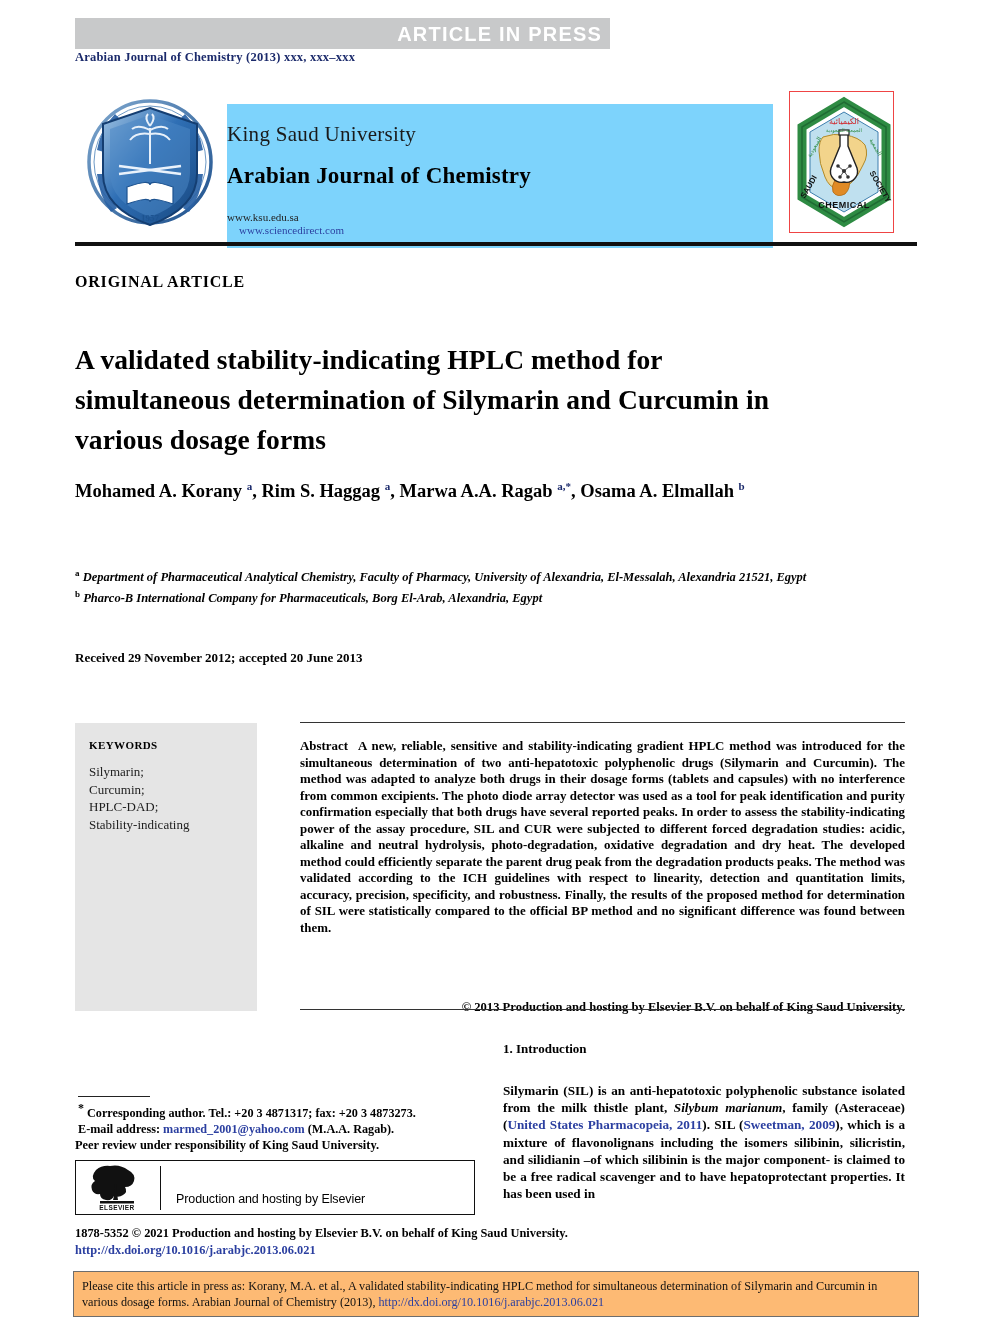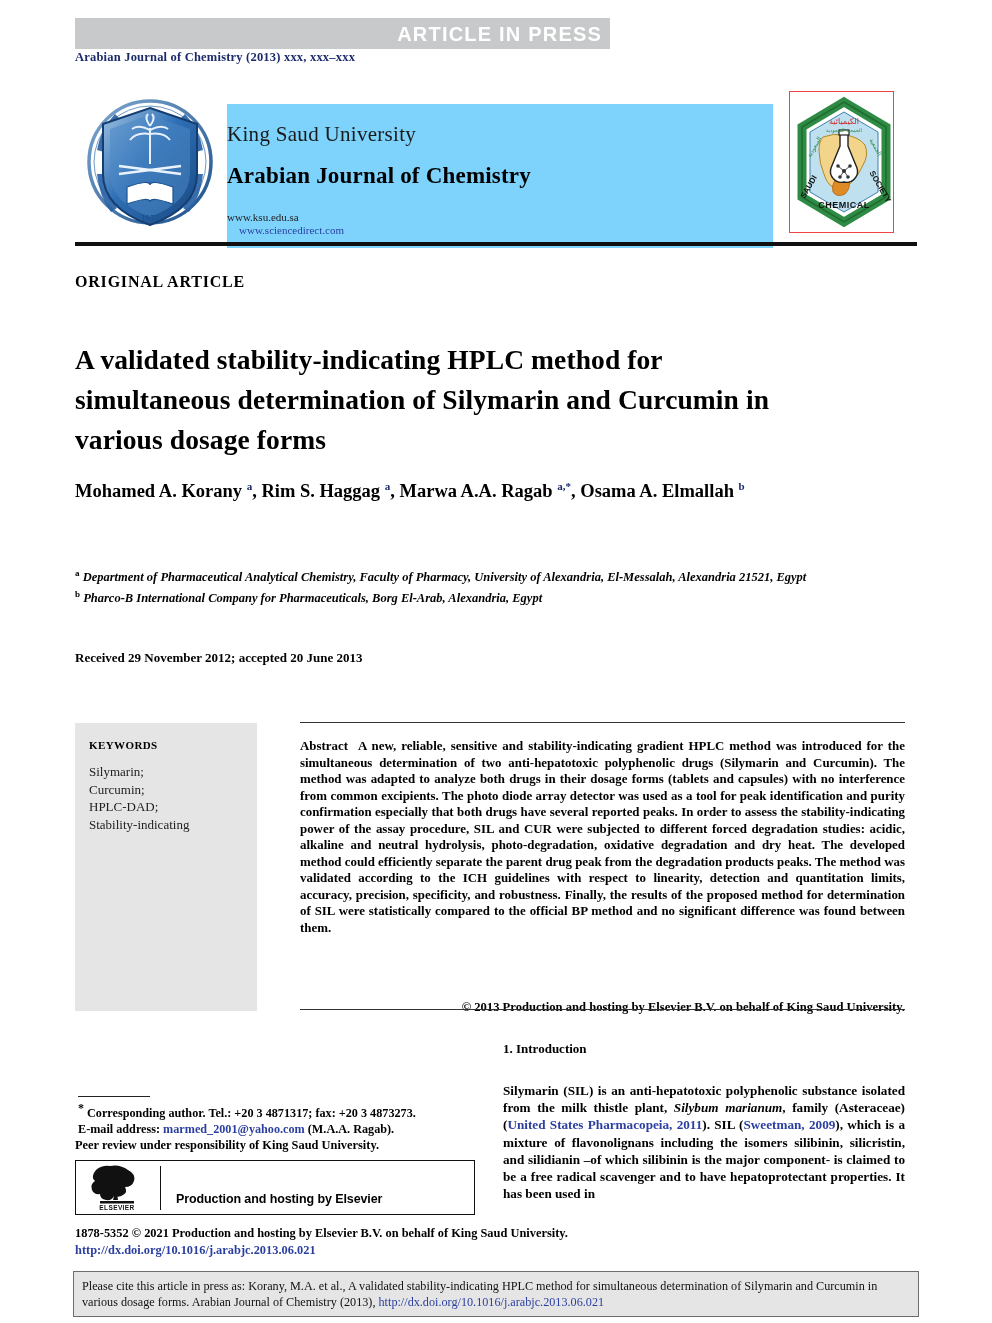--- a/index.html
+++ b/index.html
@@ -303,21 +303,21 @@
     top: 5px;
     width: 1px;
     height: 44px;
     background: #111;
   }
   .elsevier-text {
     position: absolute;
     left: 100px;
     top: 31px;
     font-family: "Liberation Sans", sans-serif;
-    font-weight: bold;
+    font-weight: normal;
     font-size: 12.5px;
     letter-spacing: -0.1px;
   }
 
   
   .issn-line {
     position: absolute;
     left: 75px;
     top: 1226px;
     font-size: 12.4px;
@@ -354,21 +354,21 @@
   .intro-body .sp { font-style: italic; }
 
   
   .cite-box {
     position: absolute;
     left: 73px;
     top: 1271px;
     width: 846px;
     height: 46px;
     border: 1px solid #6d6d6d;
-    background: #e5e5e5;
+    background: #fdba74;
     box-sizing: border-box;
   }
   .cite-text {
     position: absolute;
     left: 8px;
     top: 6px;
     width: 828px;
     font-size: 12.2px;
     line-height: 16px;
     color: #111;

